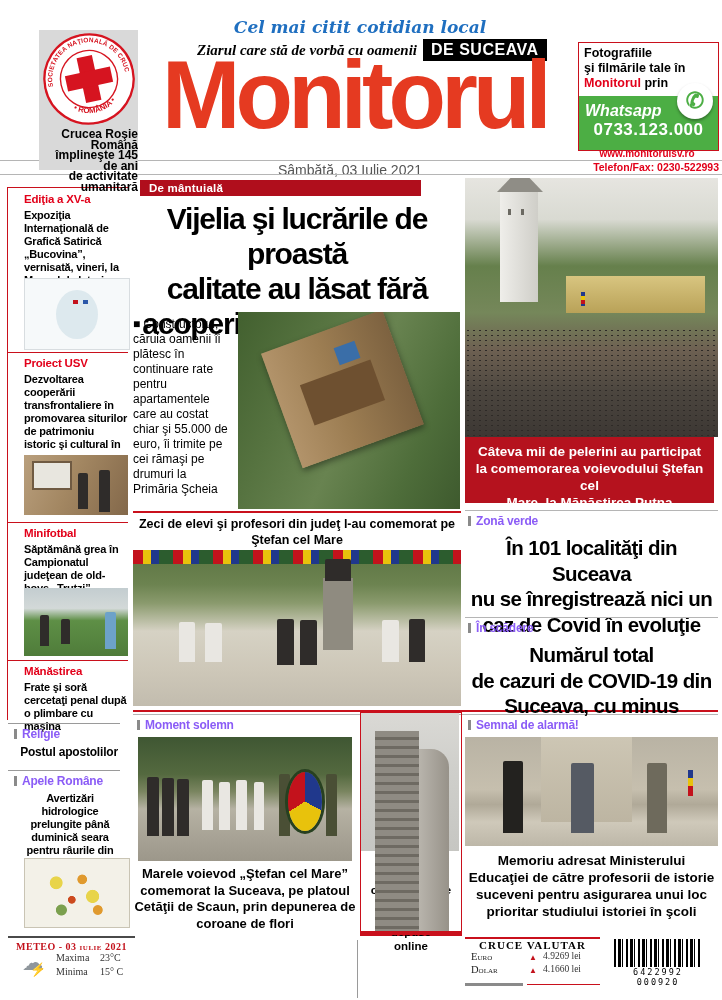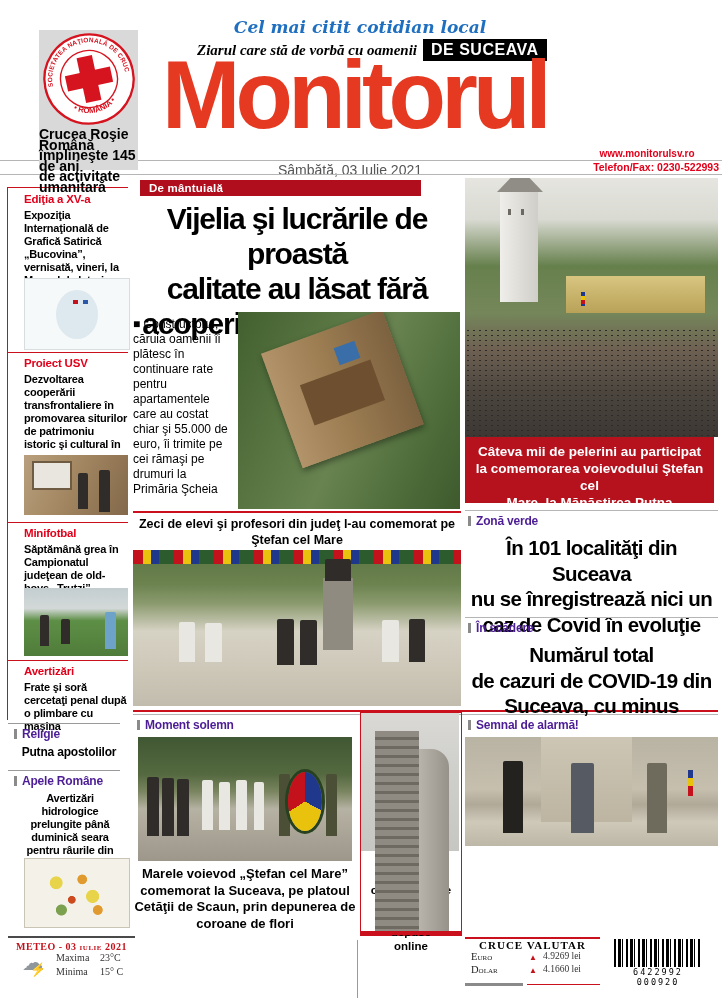--- a/index.html
+++ b/index.html
@@ -27,24 +27,24 @@
   .promo .l{font-weight:bold;font-size:12.5px;line-height:15px;padding-left:5px}
   .promo .brand{color:#e2001a}
   .wagreen{background:#4cae44;color:#fff}
   .wa-name{font-weight:bold;font-style:italic;font-size:16px}
   .wa-num{font-weight:bold;font-size:17px;text-align:center;letter-spacing:.5px}
   .wa-circle{position:absolute;width:36px;height:36px;border-radius:50%;background:#fff;
              box-shadow:0 2px 3px rgba(0,0,0,.35);display:flex;align-items:center;justify-content:center;
              color:#4cae44;font-size:22px;font-weight:bold}
   
   .rcbox{background:#d9d9d9;text-align:center}
-  .rccap{font-size:14px;font-weight:bold;line-height:10.5px;text-align:left}
+  .rccap{font-size:12px;font-weight:bold;line-height:10.5px;text-align:right}
   
   .shead-red{color:#e2001a;font-weight:bold;font-size:11.5px;letter-spacing:-.2px}
-  .shead-blk{color:#4c1d95;font-weight:bold;font-size:12px;letter-spacing:-.2px}
+  .shead-blk{color:#8b5cf6;font-weight:bold;font-size:12px;letter-spacing:-.2px}
   .bar{display:inline-block;width:3px;height:10px;background:#8a8a8a;margin-right:5px;vertical-align:-1px}
   .stext{font-size:11px;line-height:13px;font-weight:bold;letter-spacing:-.2px}
   .scenter{text-align:center}
   
   .kicker{background:#b00e1c;color:#fff;font-weight:bold;font-size:11.5px;
           padding:2px 0 2px 9px;letter-spacing:.2px}
   .headline1{font-weight:bold;font-size:30px;line-height:35px;text-align:center;letter-spacing:-1.2px}
   .bodytext{font-size:12px;line-height:15px}
   .cap{font-weight:bold;text-align:center}
   .cap1{font-size:12.5px;line-height:16px}
@@ -166,45 +166,57 @@
   <div class="abs redl" style="left:7px;top:522px;width:121px;height:1px"></div>
   <div class="abs shead-red" style="left:24px;top:527px">Minifotbal</div>
   <div class="abs stext" style="left:24px;top:543px;width:104px">Săptămână grea în Campionatul judeţean de old-boys „Trutzi”</div>
   <div class="abs photo ph-foot" style="left:24px;top:588px;width:104px;height:68px">
     <div class="fig" style="left:15%;top:40%;width:9%;height:45%"></div>
     <div class="fig" style="left:36%;top:45%;width:8%;height:38%"></div>
     <div class="fig" style="left:78%;top:35%;width:10%;height:55%;background:#6da2c9"></div>
   </div>
 
   <div class="abs redl" style="left:7px;top:660px;width:121px;height:1px"></div>
-  <div class="abs shead-red" style="left:24px;top:665px">Avertizări</div>
+  <div class="abs shead-red" style="left:24px;top:665px">Mănăstirea</div>
   <div class="abs stext" style="left:24px;top:681px;width:104px">Frate şi soră cercetaţi penal după o plimbare cu maşina</div>
 
   <div class="abs grayl" style="left:8px;top:723px;width:112px;height:1px"></div>
   <div class="abs shead-blk" style="left:14px;top:727px">
     <span class="bar"></span><span>Religie</span>
   </div>
-  <div class="abs stext scenter" style="left:14px;top:746px;width:110px;font-size:12px">Putna apostolilor</div>
+  <div class="abs stext scenter" style="left:14px;top:746px;width:110px;font-size:12px">Postul apostolilor</div>
 
   <div class="abs grayl" style="left:8px;top:770px;width:112px;height:1px"></div>
   <div class="abs shead-blk" style="left:14px;top:774px">
     <span class="bar"></span><span>Apele Române</span>
   </div>
   <div class="abs stext scenter" style="left:18px;top:792px;width:104px">Avertizări hidrologice prelungite până duminică seara pentru râurile din judeţul Suceava</div>
   <div class="abs photo ph-map" style="left:24px;top:858px;width:104px;height:68px"></div>
 
   <div class="abs" style="left:8px;top:936px;width:127px;height:2px;background:#4a4a4a"></div>
   <div class="abs meteo-t" style="left:8px;top:941px;width:127px">METEO - 03 iulie 2021</div>
   <div class="abs" style="left:22px;top:950px;font-size:22px;color:#8f969c">☁</div>
   <div class="abs" style="left:30px;top:962px;font-size:13px;color:#e8b60c">⚡</div>
   <div class="abs meteo-row" style="left:56px;top:952px">Maxima</div>
   <div class="abs meteo-row" style="left:100px;top:952px">23°C</div>
   <div class="abs meteo-row" style="left:56px;top:966px">Minima</div>
   <div class="abs meteo-row" style="left:100px;top:966px">15° C</div>
 
+  <div class="abs promo" style="left:578px;top:42px;width:139px;height:107px">
+    <div class="l" style="padding-top:3px">Fotografiile</div>
+    <div class="l">şi filmările tale în</div>
+    <div class="l"><span class="brand">Monitorul</span><span> prin</span></div>
+    <div class="abs wagreen" style="left:0;bottom:0;width:100%;height:54px">
+      <div class="wa-name" style="padding:6px 0 0 6px">Whatsapp</div>
+      <div class="wa-num">0733.123.000</div>
+    </div>
+    <div class="wa-circle" style="right:5px;top:40px">
+      <span>✆</span>
+    </div>
+  </div>
 
   <div class="abs kicker" style="left:140px;top:180px;width:272px">De mântuială</div>
   <div class="abs headline1 pre" style="left:133px;top:201px;width:328px">Vijelia şi lucrările de proastă
 calitate au lăsat fără
 acoperiş un bloc din Sf. Ilie</div>
   <div class="abs bodytext" style="left:133px;top:317px;width:101px;height:192px;overflow:hidden">■ Constructorul, căruia oamenii îi plătesc în continuare rate pentru apartamentele care au costat chiar şi 55.000 de euro, îi trimite pe cei rămaşi pe drumuri la Primăria Şcheia</div>
   <div class="abs photo ph-aerial" style="left:238px;top:312px;width:222px;height:197px">
     <div class="roof1"></div>
       <div class="roof2"></div>
       <div class="tarp"></div>
@@ -292,20 +304,24 @@
   <div class="abs shead-blk" style="left:468px;top:718px">
     <span class="bar"></span><span>Semnal de alarmă!</span>
   </div>
   <div class="abs photo ph-men" style="left:465px;top:737px;width:253px;height:109px">
     <div class="abs" style="left:30%;top:0;width:36%;height:78%;background:linear-gradient(#cdc6b4,#bdb5a2)"></div>
     <div class="fig" style="left:15%;top:22%;width:8%;height:66%;background:#23221f"></div>
     <div class="fig" style="left:42%;top:24%;width:9%;height:64%;background:#555a63"></div>
     <div class="fig" style="left:72%;top:24%;width:8%;height:64%;background:#6e6a5c"></div>
     <div class="abs" style="left:88%;top:30%;width:5px;height:26px;background:repeating-linear-gradient(#20388c 0 8px,#e8c20c 8px 16px,#c3121c 16px 26px)"></div>
   </div>
+  <div class="abs cap cap3 pre" style="left:465px;top:852px;width:253px">Memoriu adresat Ministerului
+Educaţiei de către profesorii de istorie
+suceveni pentru asigurarea unui loc
+prioritar studiului istoriei în şcoli</div>
 
   <div class="abs grayl" style="left:357px;top:940px;width:1px;height:58px"></div>
 
   <div class="abs" style="left:465px;top:937px;width:135px;height:50px">
     <div class="redl" style="width:135px;height:2px"></div>
     <div class="curs-t">CRUCE VALUTAR</div>
     <div style="position:relative;height:13px">
       <span class="curs-n abs" style="left:6px">Euro</span>
       <span class="caret abs" style="left:64px;top:2px">▲</span>
       <span class="curs-v abs" style="left:78px">4.9269 lei</span>

